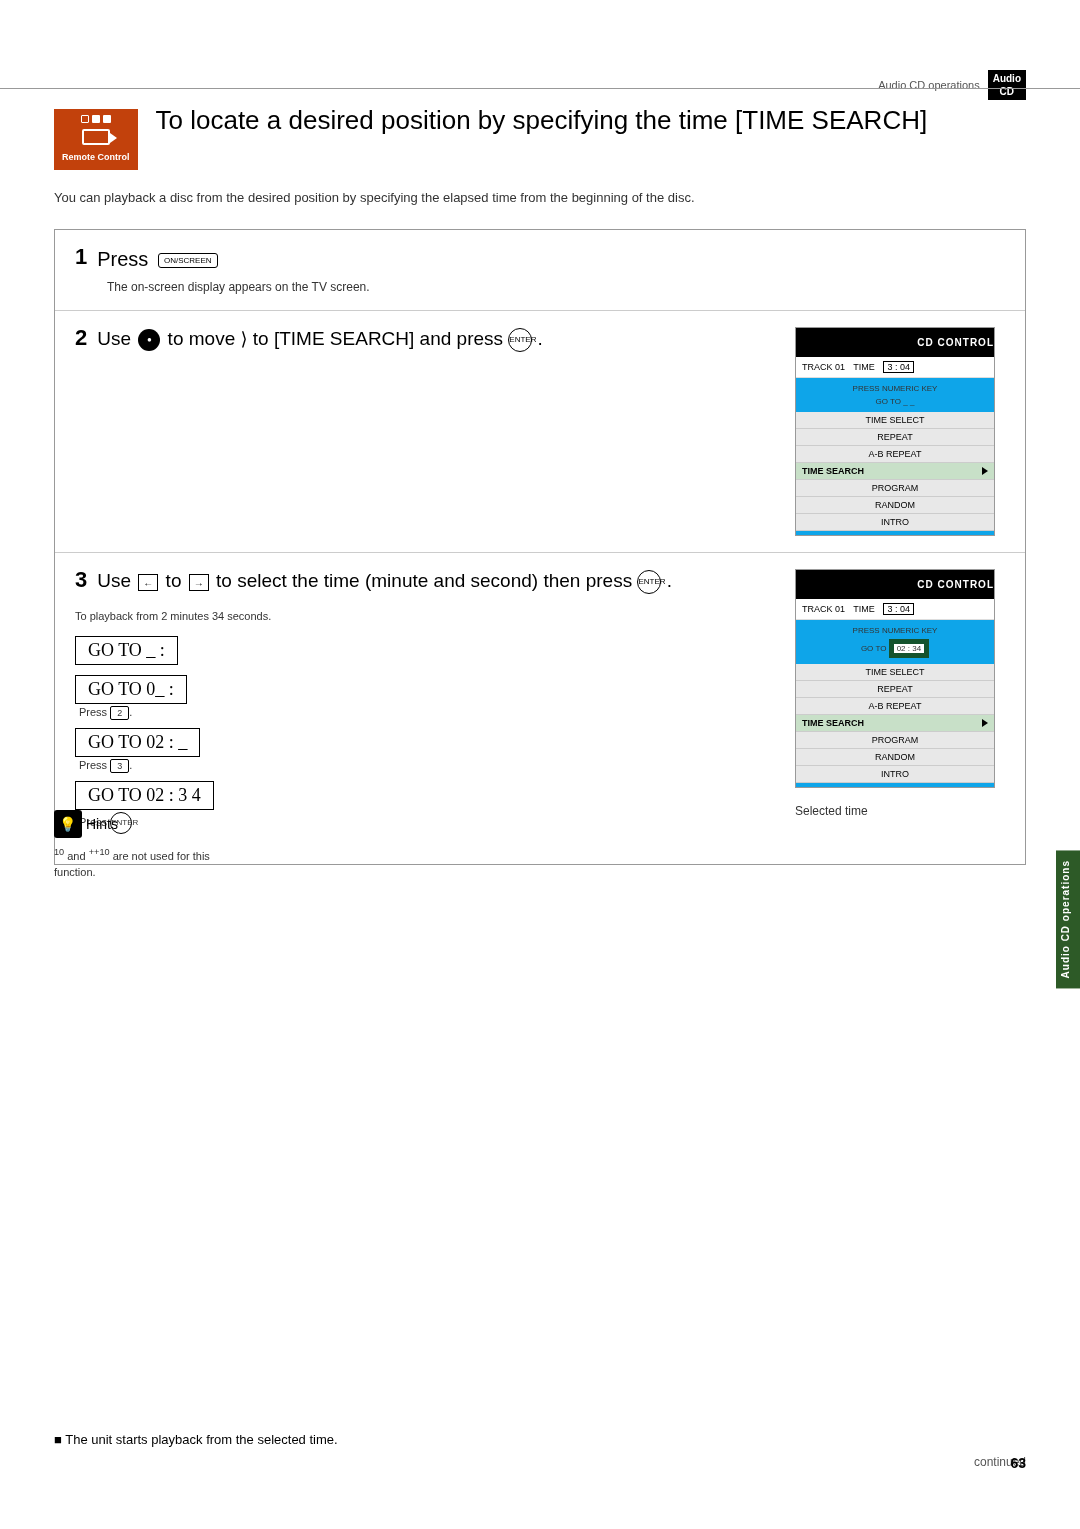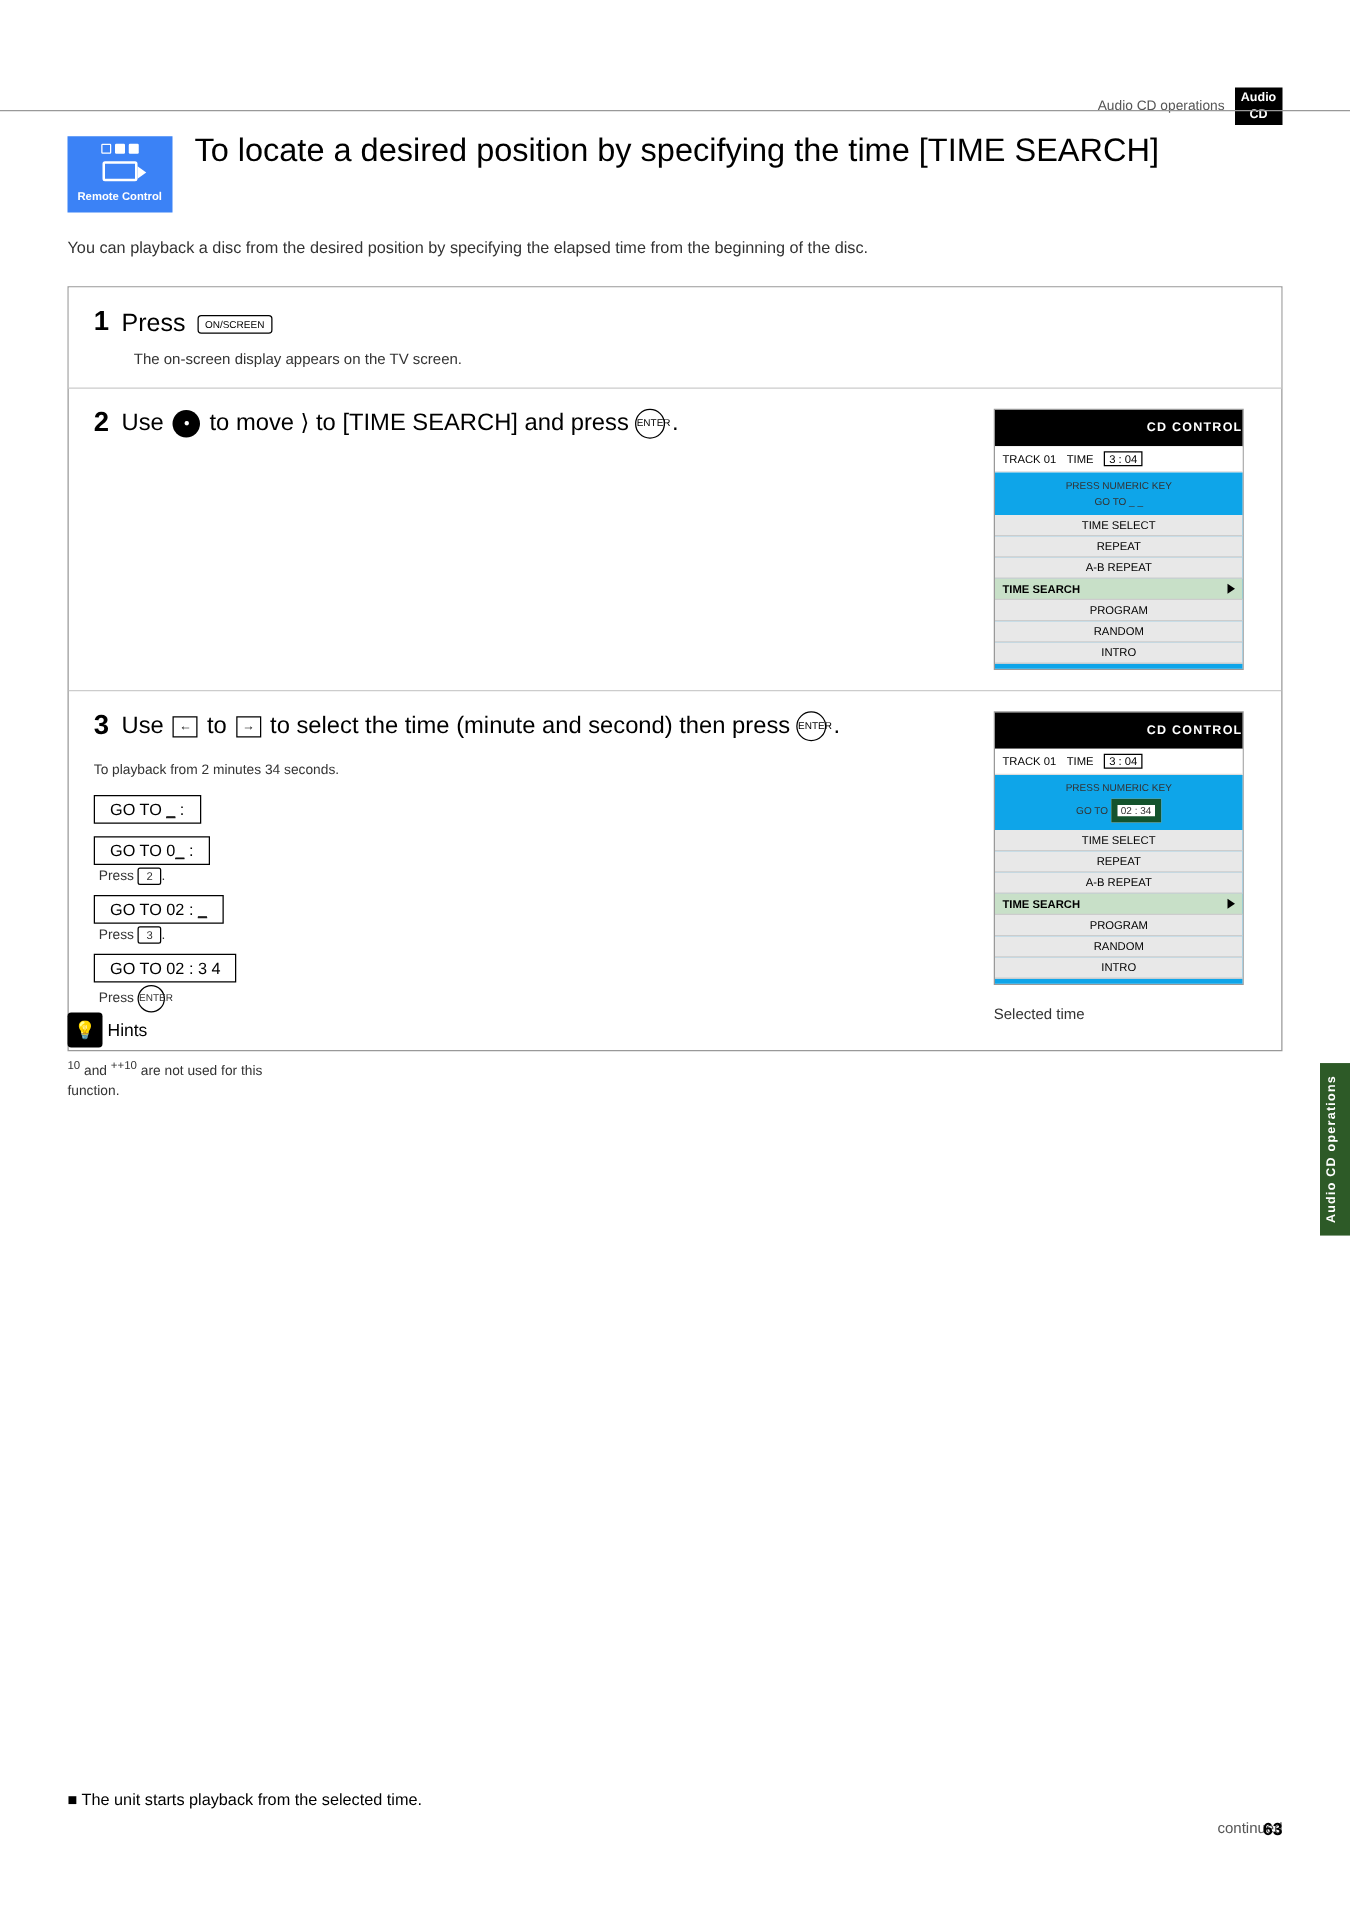--- a/index.html
+++ b/index.html
@@ -55,21 +55,21 @@
 
     
     .title-section {
       display: flex;
       align-items: flex-start;
       gap: 18px;
       margin-bottom: 18px;
     }
 
     .remote-control-icon {
-      background: #3b82f6;
+      background: #c2410c;
       color: #fff;
       font-size: 9px;
       font-weight: bold;
       padding: 6px 8px;
       text-align: center;
       min-width: 72px;
       line-height: 1.4;
       margin-top: 4px;
     }
 
@@ -294,22 +294,22 @@
       font-size: 11px;
       color: #333;
       line-height: 1.5;
     }
 
     
     .goto-display {
       display: inline-block;
       border: 1.5px solid #000;
       padding: 3px 12px;
-      font-size: 13px;
-      font-family: Liberation Sans, sans-serif;
+      font-size: 18px;
+      font-family: Liberation Serif, serif;
       margin-bottom: 2px;
       background: #fff;
     }
 
     .goto-sequence {
       margin: 14px 0 14px 0;
     }
 
     .goto-row {
       margin-bottom: 8px;

